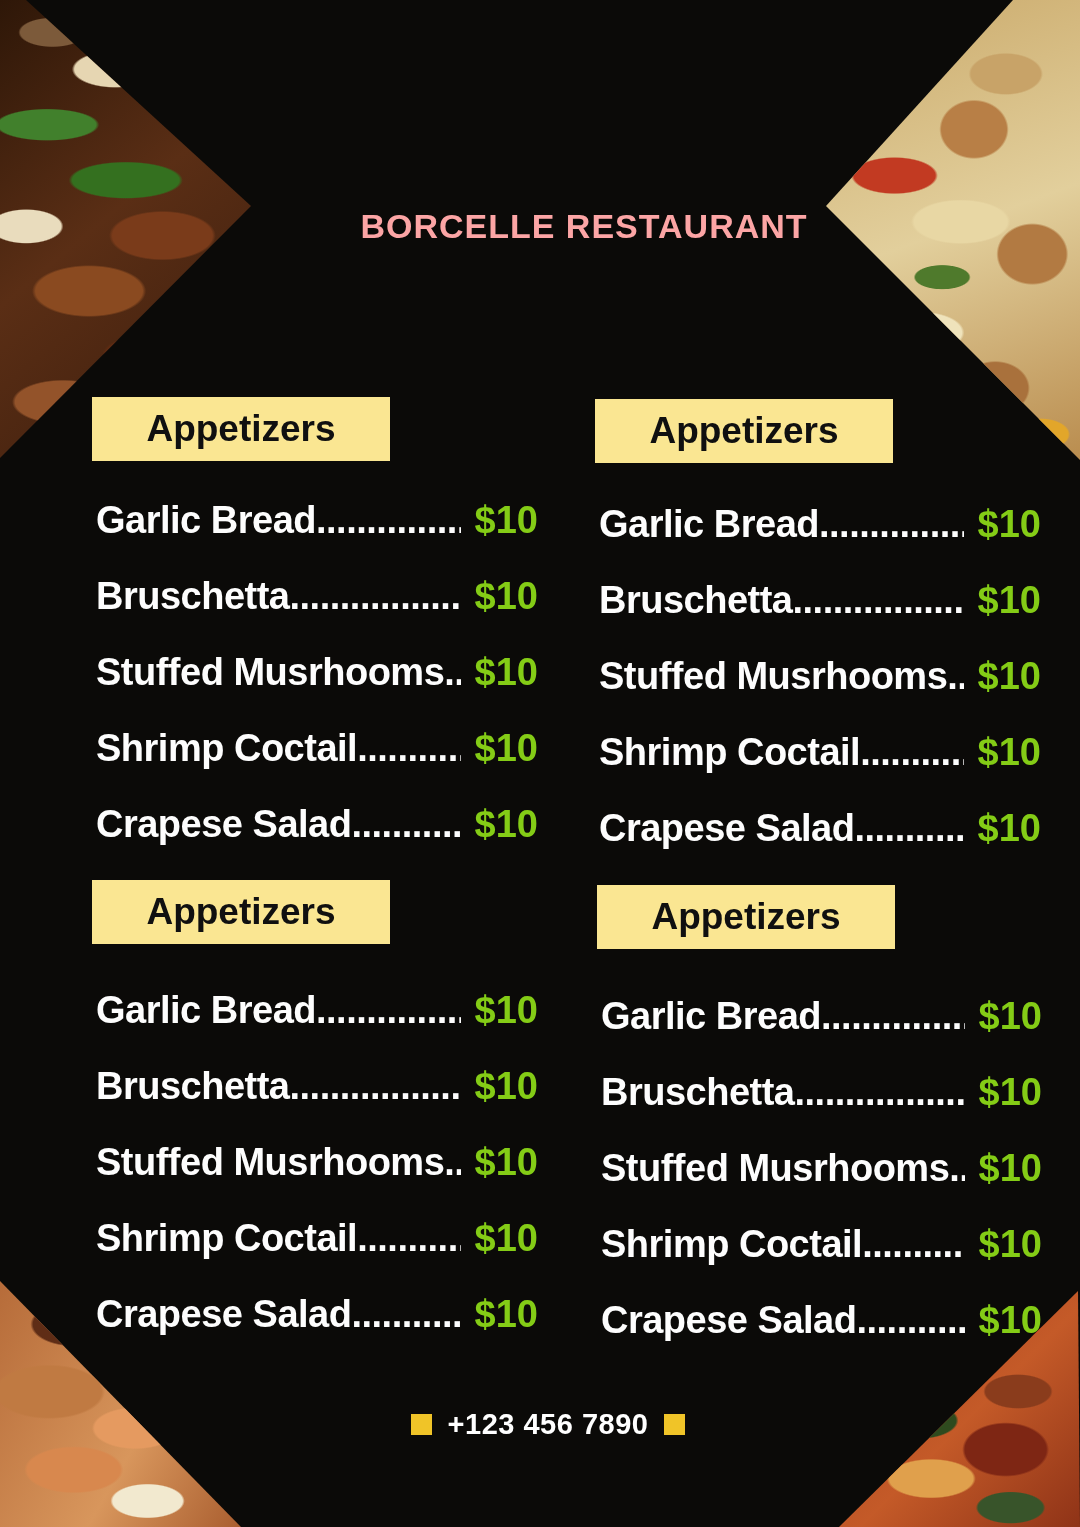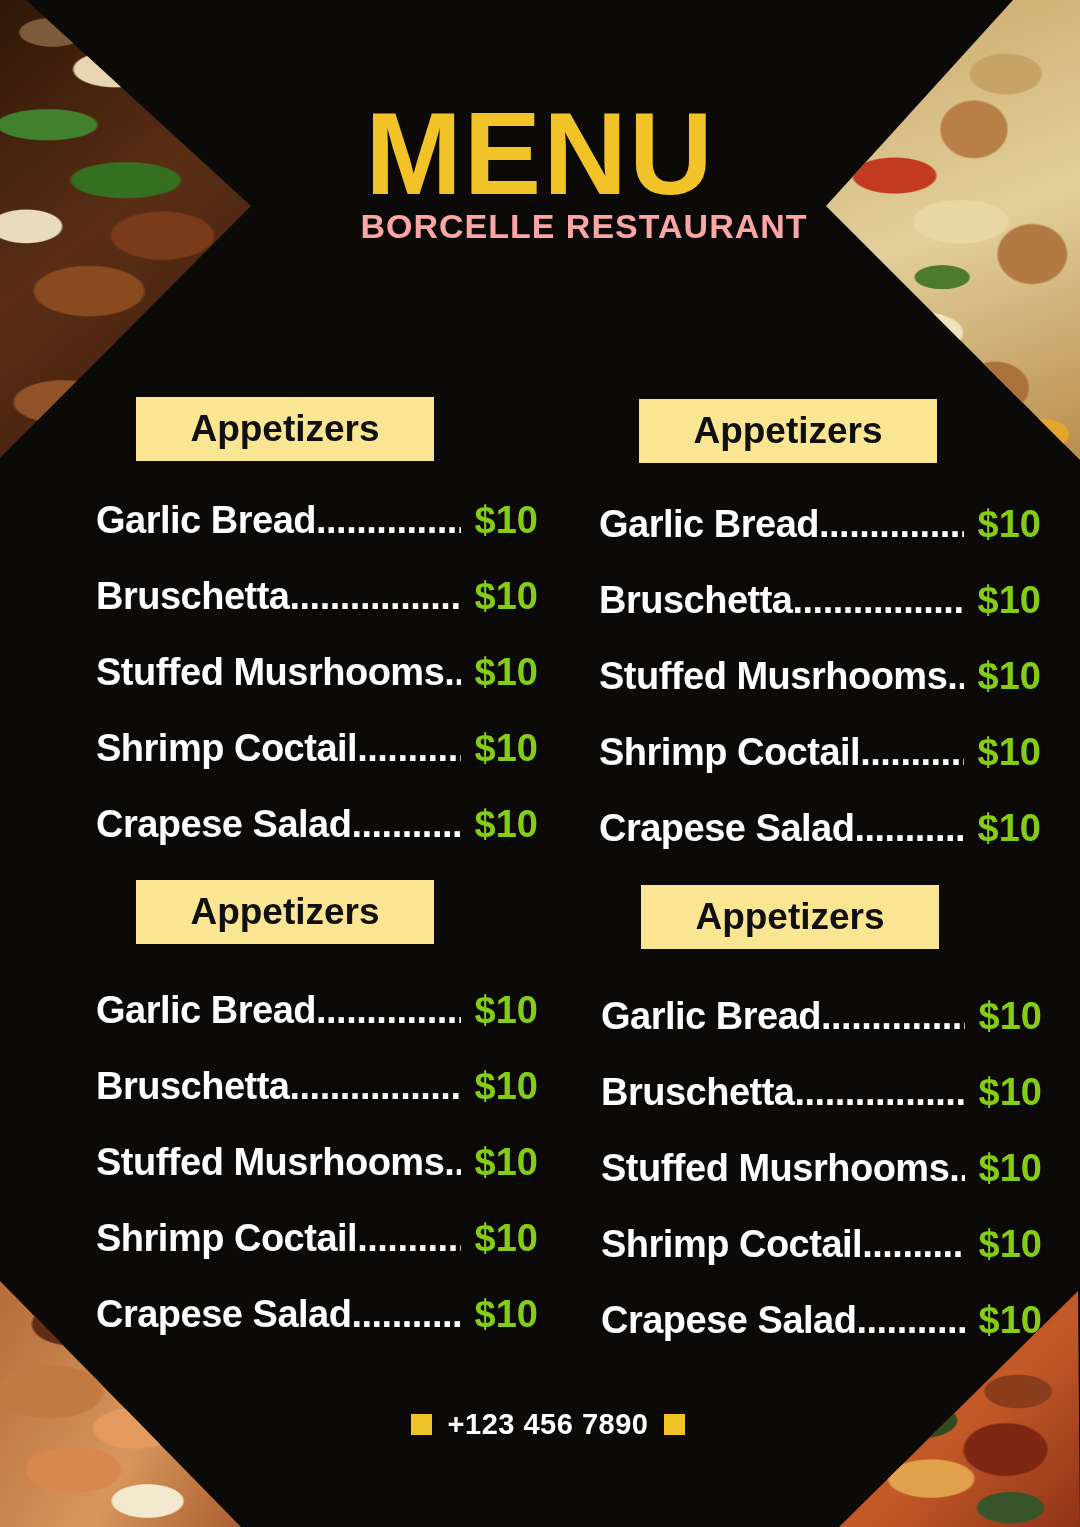--- a/index.html
+++ b/index.html
@@ -97,21 +97,20 @@
   .s-tr { left: 595px; top: 399px; width: 446px; }
   .s-bl { left: 92px;  top: 880px; width: 446px; }
   .s-br { left: 597px; top: 885px; width: 445px; }
 
   .section-header {
     width: 298px; height: 64px;
     background: #fae692;
     display: flex; align-items: center; justify-content: center;
     font-size: 37px; font-weight: bold;
     color: #101010;
-    margin-left: 44px;
   }
   .s-tl .rows { margin-top: 21px; }
   .s-tr .rows { margin-top: 23px; }
   .s-bl .rows { margin-top: 28px; }
   .s-br .rows { margin-top: 29px; }
 
   .row {
     height: 76px;
     display: flex; align-items: center; justify-content: space-between;
     padding-left: 4px;
@@ -156,21 +155,20 @@
 </head>
 <body>
 
 <div class="canvas">
 
   <div class="photo photo-tl"></div>
   <div class="photo photo-tr"></div>
   <div class="photo photo-bl"></div>
   <div class="photo photo-br"></div>
 
-  <div class="title">MENU</div>
   <div class="subtitle">BORCELLE RESTAURANT</div>
 
   <section class="menu-section s-tl">
     <div class="section-header">
       <span>Appetizers</span>
     </div>
     <div class="rows">
       <div class="row">
         <span class="item-name">Garlic Bread................</span>
         <span class="item-price">$10</span>

